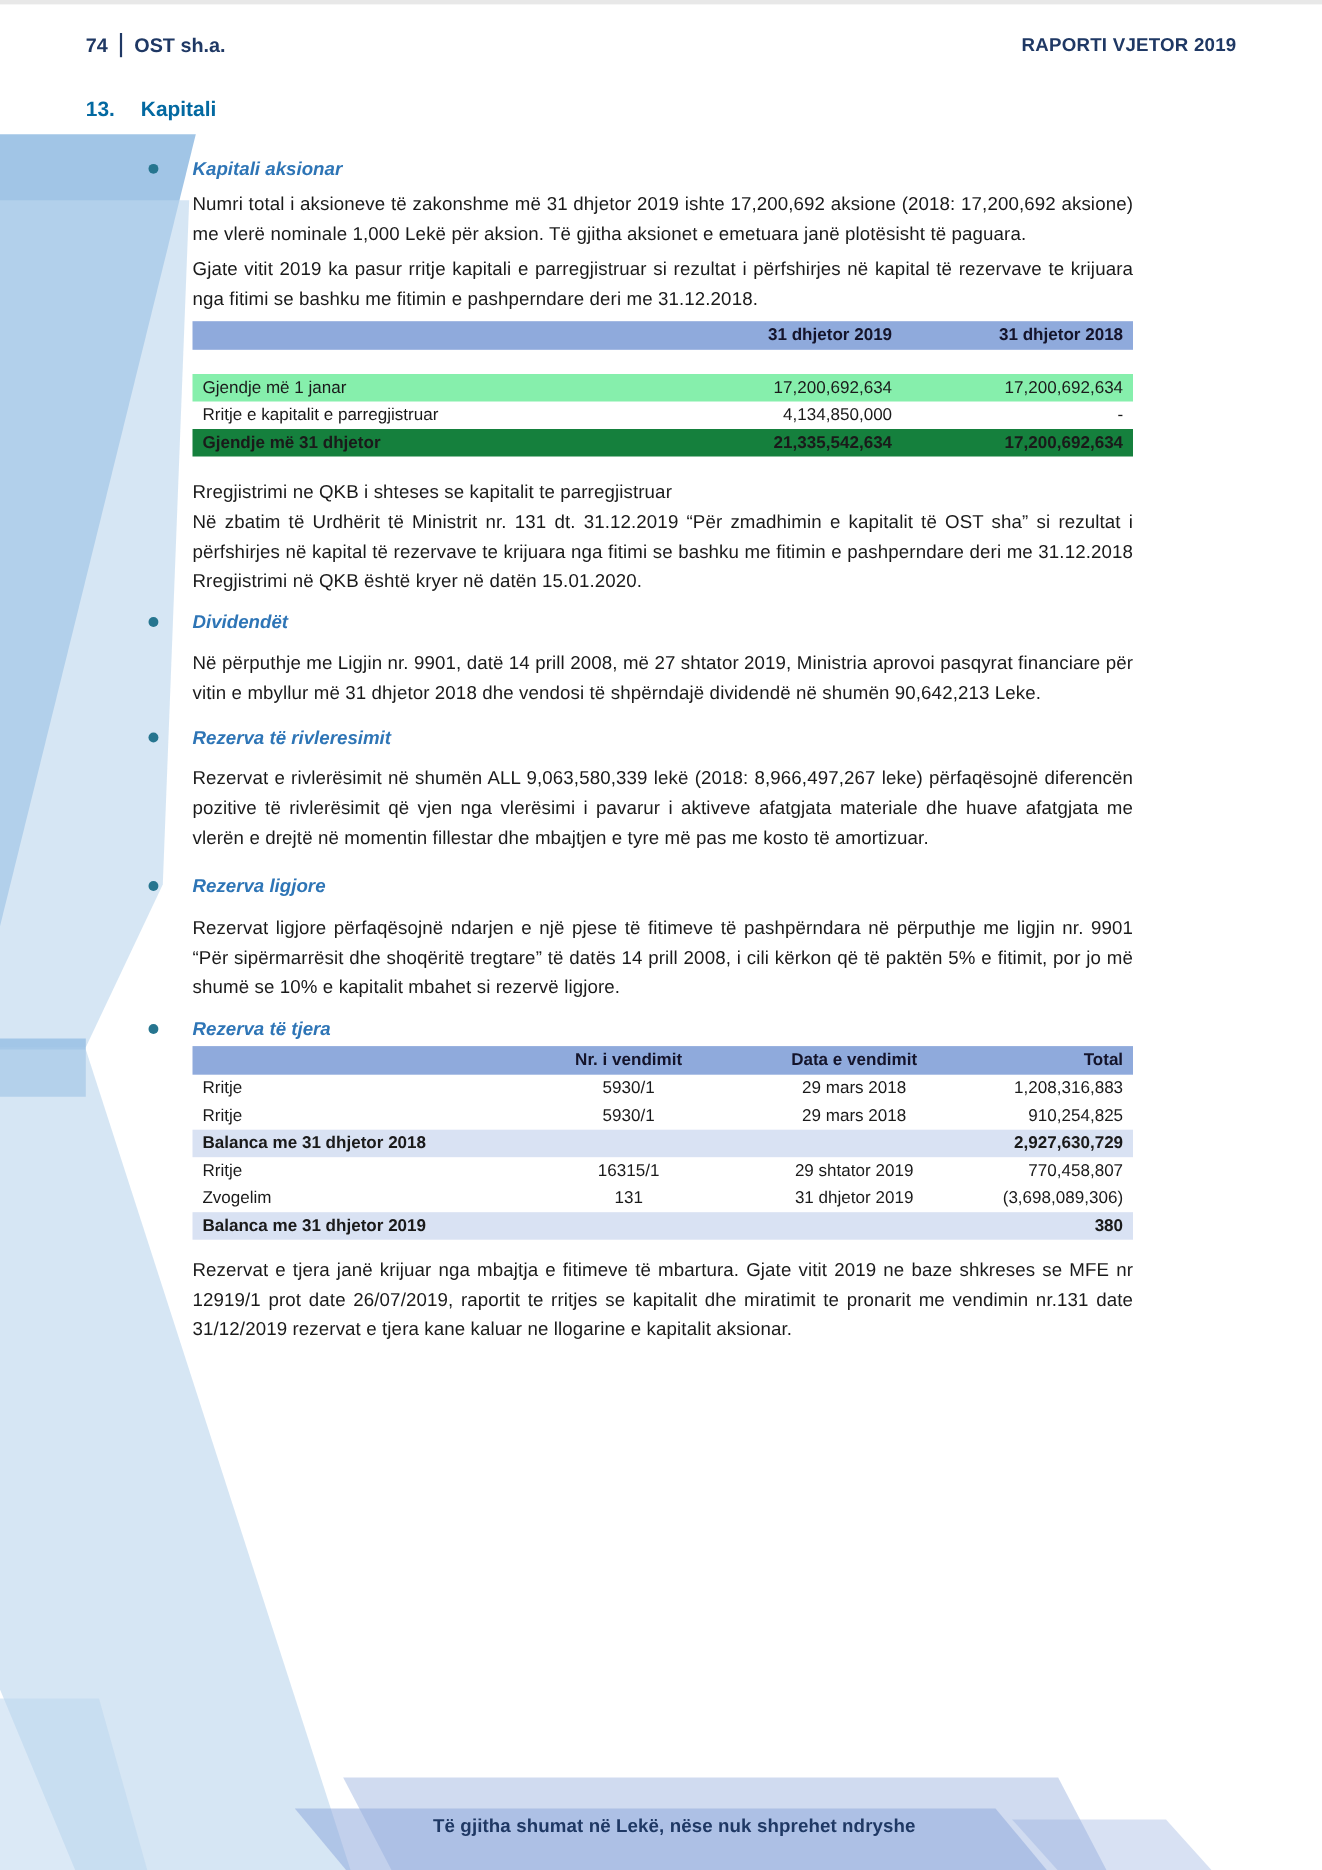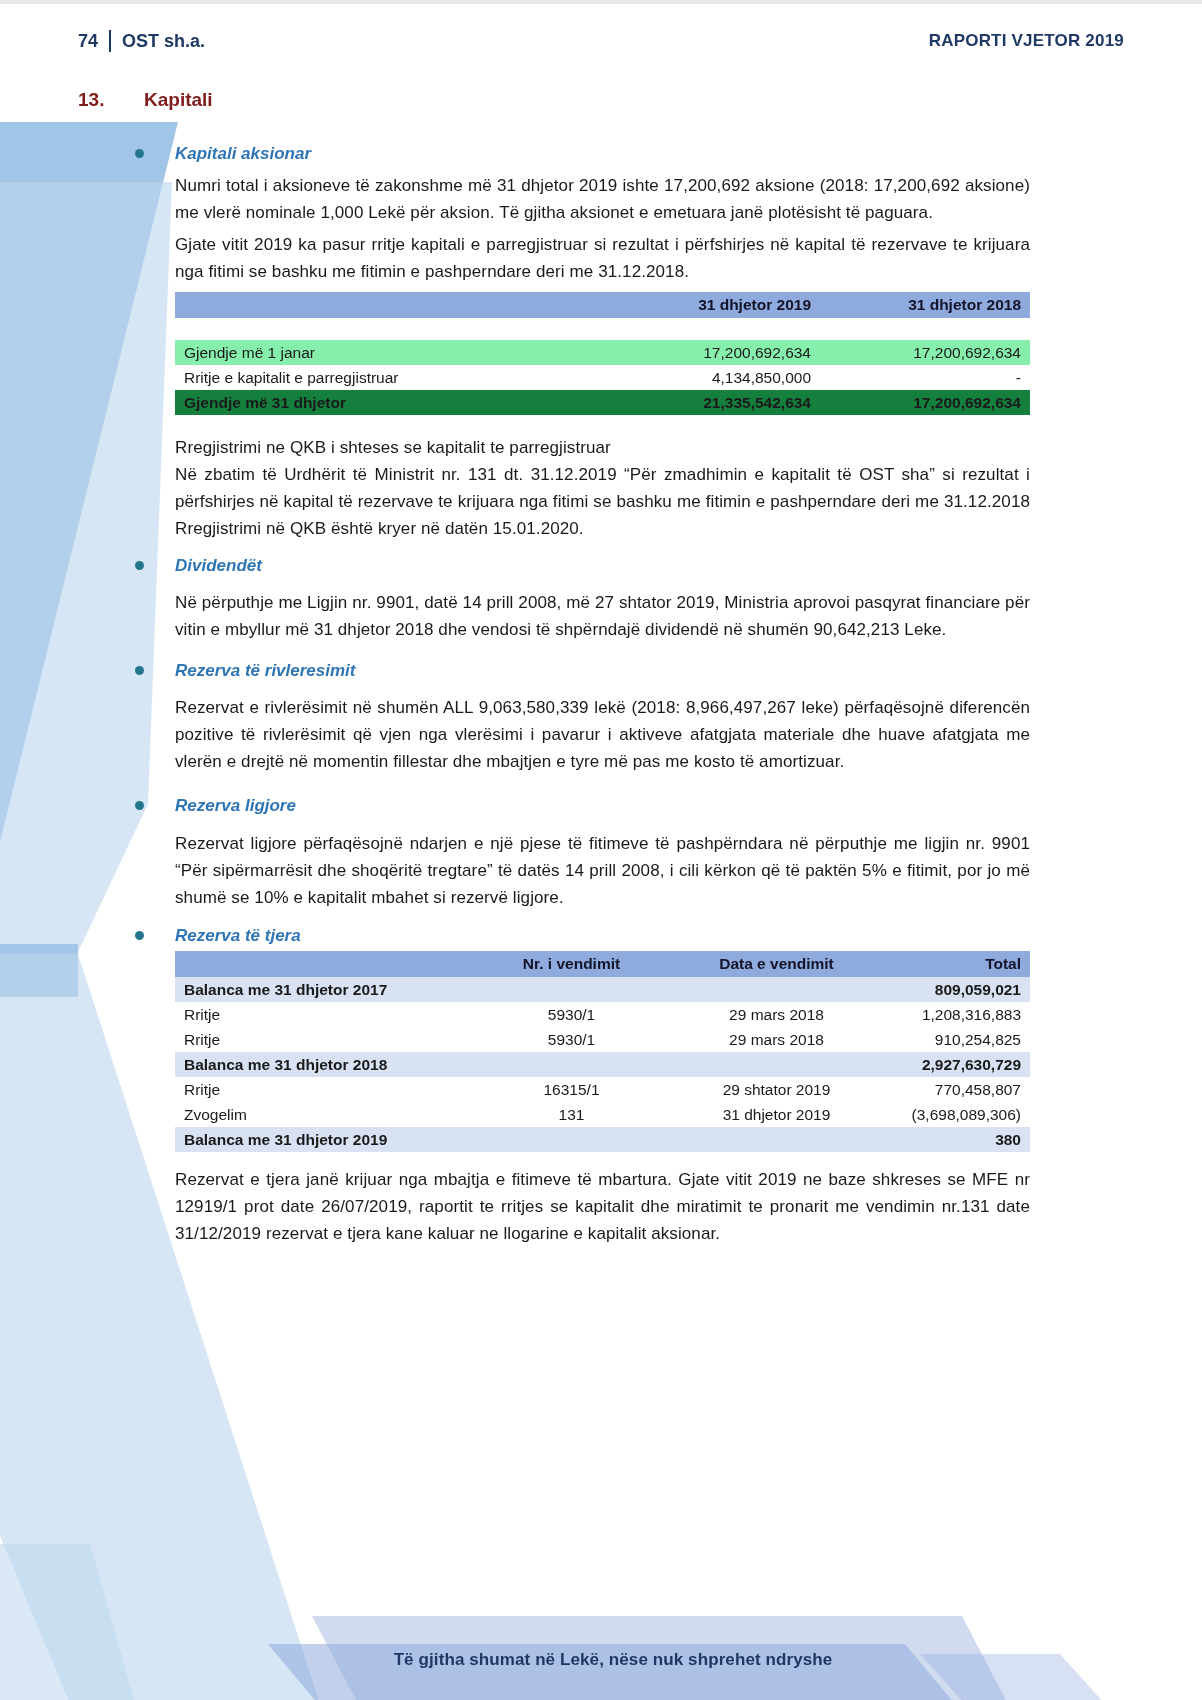--- a/index.html
+++ b/index.html
@@ -19,21 +19,21 @@
     position:absolute;top:26px;left:78px;right:78px;z-index:2;
     display:flex;justify-content:space-between;align-items:center;
     color:#1f3864;font-weight:700;font-size:18px;
   }
   .ph-left{display:flex;align-items:center;}
   .ph-divider{width:2px;height:22px;background:#1f3864;margin:0 11px;display:inline-block;}
   .report-title{font-size:17px;letter-spacing:.2px;}
 
   .section-heading{
     position:absolute;top:85px;left:78px;z-index:2;
-    display:flex;color:#7f1d1d;font-weight:700;font-size:19px;gap:16px;
+    display:flex;color:#0369a1;font-weight:700;font-size:19px;
   }
   .section-heading .num{width:50px;}
 
   
   .content{
     position:absolute;left:175px;top:118px;width:855px;z-index:2;
     font-size:17px;line-height:27px;
   }
   .para{text-align:justify;letter-spacing:.1px;}
   .bullet-head{
@@ -174,26 +174,20 @@
       <span>Rezerva të tjera</span>
     </div>
 
     <div class="fin-table mt-t2">
       <div class="t-row t-head">
         <span class="d1"></span>
         <span class="d2">Nr. i vendimit</span>
         <span class="d3">Data e vendimit</span>
         <span class="d4">Total</span>
       </div>
-      <div class="t-row row-balance">
-        <span class="d1">Balanca me 31 dhjetor 2017</span>
-        <span class="d2"></span>
-        <span class="d3"></span>
-        <span class="d4">809,059,021</span>
-      </div>
       <div class="t-row">
         <span class="d1">Rritje</span>
         <span class="d2">5930/1</span>
         <span class="d3">29 mars 2018</span>
         <span class="d4">1,208,316,883</span>
       </div>
       <div class="t-row">
         <span class="d1">Rritje</span>
         <span class="d2">5930/1</span>
         <span class="d3">29 mars 2018</span>

